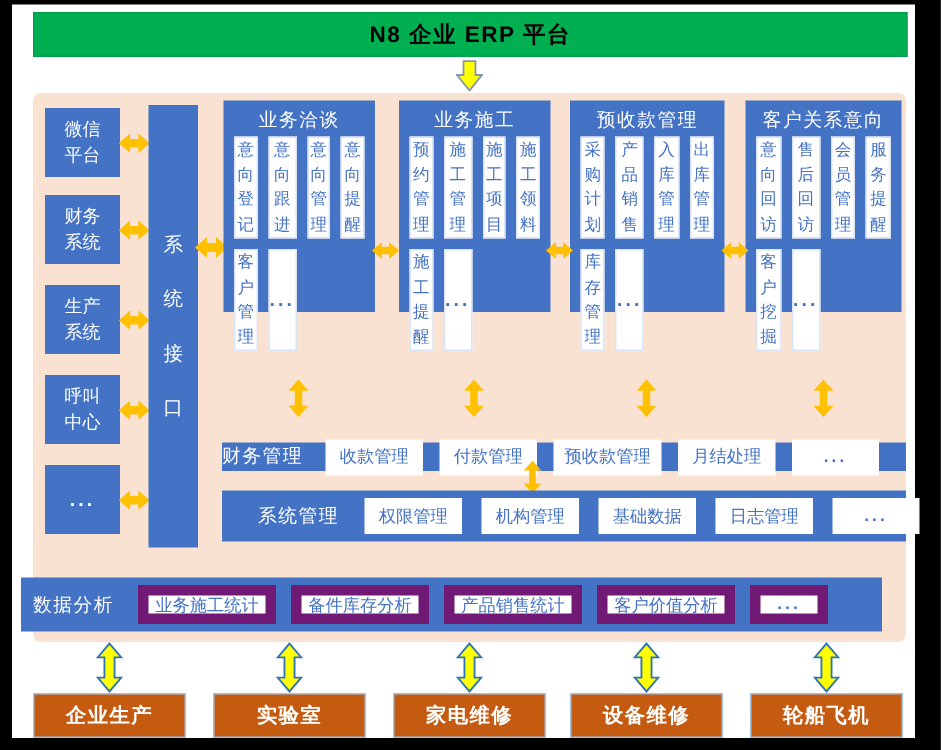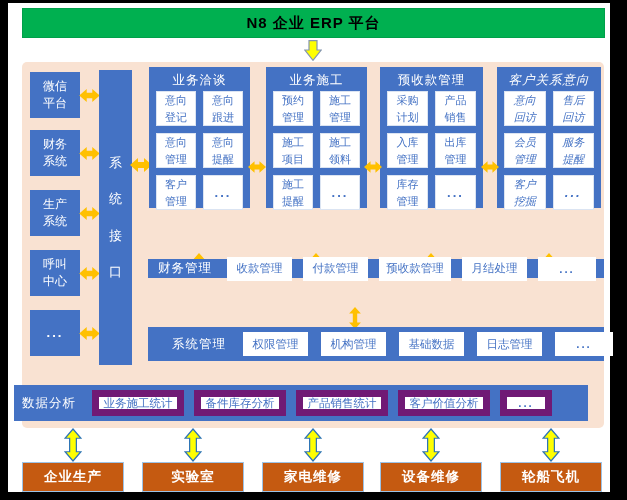--- a/index.html
+++ b/index.html
@@ -20,31 +20,31 @@
   .blue{background:#4472c4;color:#fff;}
   .ext-box{left:30px;width:50px;height:46px;display:flex;align-items:center;justify-content:center;
            font-size:12px;text-align:center;line-height:1.45;}
   .pre{white-space:pre-line;}
   .iface{left:99px;top:70px;width:33px;height:295px;display:flex;align-items:center;justify-content:center;
          font-size:13px;line-height:2.8;text-align:center;}
 
   
   .col{top:67px;height:141px;box-sizing:border-box;padding:5px 7px 8px;display:flex;flex-direction:column;}
   .col-h{height:24px;display:flex;align-items:center;justify-content:center;font-size:12.5px;letter-spacing:1px;}
-  .col-grid{flex:1;display:grid;grid-template-columns:1fr 1fr;grid-template-rows:1fr 1fr 1fr;gap:7px;margin-top:2px;}
+  .col-grid{flex:1;display:grid;grid-template-columns:1fr 1fr 1fr 1fr;grid-template-rows:1fr 1fr 1fr;gap:7px;margin-top:2px;}
   .cell{background:#fff;color:#4472c4;border:1px solid #dbe4f2;display:flex;align-items:center;justify-content:center;
         text-align:center;font-size:11px;line-height:1.5;}
   .dots{font-weight:bold;letter-spacing:2px;font-size:13px;}
 
   
   .hrow{background:#4472c4;display:flex;align-items:center;box-sizing:border-box;}
   .row-label{color:#fff;font-size:12.5px;flex:0 0 auto;letter-spacing:1px;}
   .row-box{background:#fff;color:#4472c4;font-size:11.5px;display:flex;align-items:center;justify-content:center;
            flex:0 0 auto;text-align:center;}
-  .finance{left:148px;top:259px;width:456px;height:19px;padding-left:10px;gap:11px;}
+  .finance{left:148px;top:295px;width:456px;height:19px;gap:11px;}
   .system{left:148px;top:327px;width:456px;height:34px;padding-left:24px;gap:13px;}
   .analysis{left:14px;top:385px;width:574px;height:36px;padding-left:8px;gap:10px;}
   .finance .row-box,.system .row-box{height:24px;}
   .analysis .row-box{height:26px;border:7px solid #701a75;box-sizing:border-box;}
   .w58{width:58px;}.w60{width:60px;}.w65{width:65px;}.w72{width:72px;}.w92{width:92px;}.w52{width:52px;}
 
   
   .industry{top:462px;width:102px;height:30px;background:#c55a11;border:1px solid #9dc3e6;box-sizing:border-box;
             color:#fff;font-size:13.5px;font-weight:bold;letter-spacing:1px;
             display:flex;align-items:center;justify-content:center;}
@@ -171,21 +171,21 @@
       <div class="cell pre">入库
 管理</div>
       <div class="cell pre">出库
 管理</div>
       <div class="cell pre">库存
 管理</div>
       <div class="cell dots">...</div>
     </div>
   </div>
 
-  <div class="abs blue col" style="left:497px;width:104px;font-style:italic;">
+  <div class="abs blue col" style="left:497px;width:104px;">
     <div class="col-h">客户关系意向</div>
     <div class="col-grid">
       <div class="cell pre">意向
 回访</div>
       <div class="cell pre">售后
 回访</div>
       <div class="cell pre">会员
 管理</div>
       <div class="cell pre">服务
 提醒</div>

